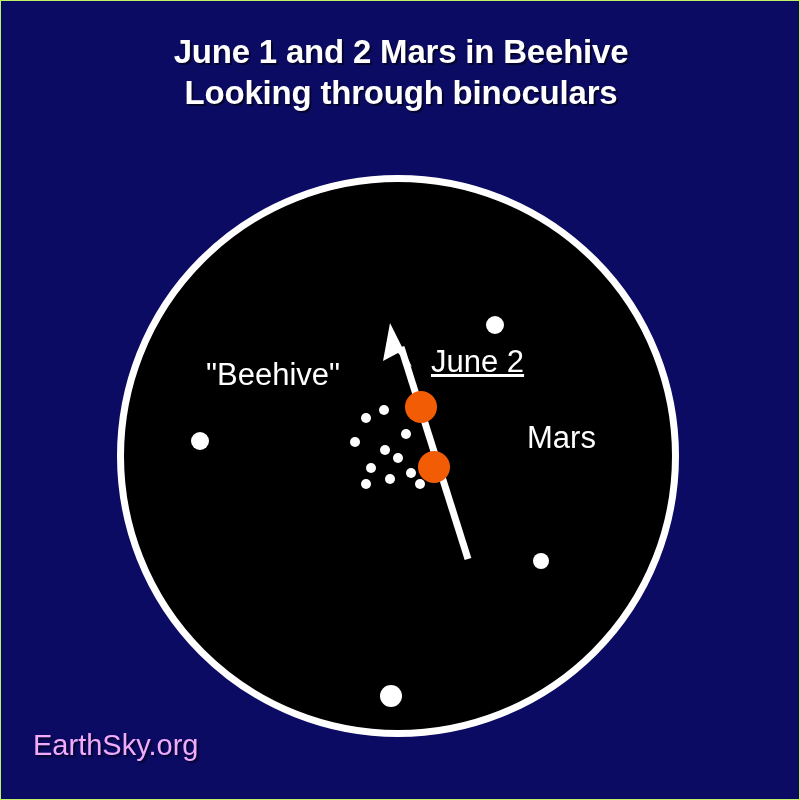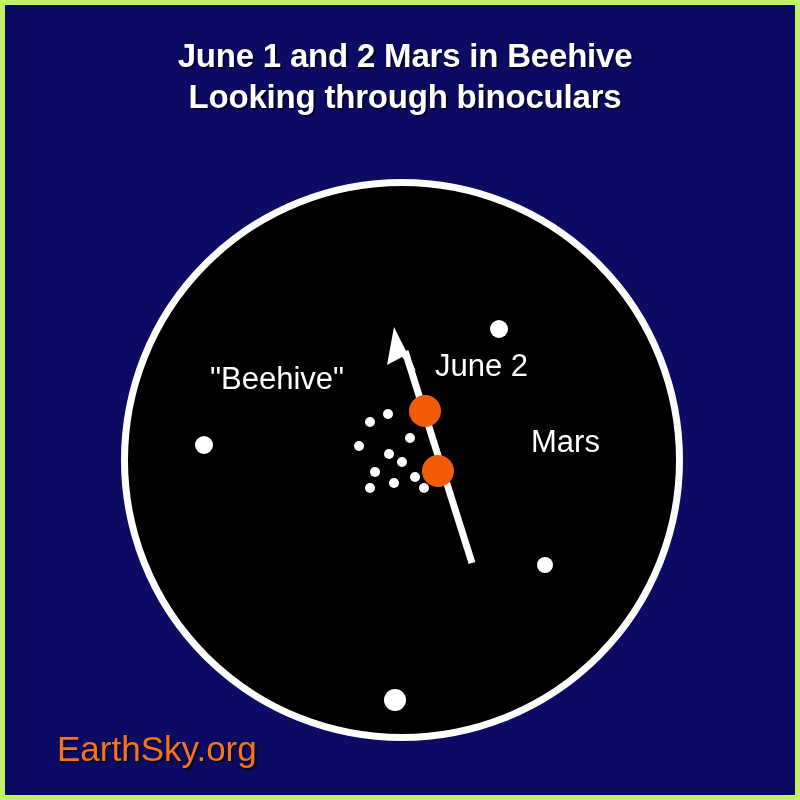--- a/index.html
+++ b/index.html
@@ -6,21 +6,21 @@
     margin: 0;
     padding: 0;
     background: #000000;
   }
   #stage {
     position: relative;
     width: 800px;
     height: 800px;
     background: #0b0b64;
     box-sizing: border-box;
-    border: 5px solid #bef264;
+    border: 1px solid #bef264;
     overflow: hidden;
     font-family: "Liberation Sans", sans-serif;
   }
 
   
   #title-block {
     position: absolute;
     left: 0;
     top: 30px;
     width: 800px;
@@ -100,28 +100,27 @@
     width: 800px;
     height: 800px;
     pointer-events: none;
   }
 
   
   #watermark {
     position: absolute;
     left: 32px;
     top: 728px;
-    color: #f97316;
+    color: #f0abfc;
     font-family: "Liberation Sans", sans-serif;
     font-weight: normal;
-    font-size: 35px;
+    font-size: 29px;
     line-height: 32px;
     text-shadow: 2px 2px 2px rgba(0,0,0,0.6);
     white-space: nowrap;
-    margin-left: 20px;
   }
 </style>
 </head>
 <body>
 
 <div id="stage">
 
   <div id="title-block">
     <span class="title-line">June 1 and 2 Mars in Beehive</span>
     <span class="title-line">Looking through binoculars</span>
@@ -152,18 +151,18 @@
 
   <svg id="path-svg" viewBox="0 0 800 800">
     <line x1="467" y1="558" x2="400" y2="346" stroke="#ffffff" stroke-width="7" stroke-linecap="butt"></line>
     <polygon points="389,322 382,360 397,352 411,366" fill="#ffffff"></polygon>
   </svg>
 
   <div class="mars-dot" style="left:404px; top:390px; width:32px; height:32px;"></div>
   <div class="mars-dot" style="left:417px; top:450px; width:32px; height:32px;"></div>
 
   <span class="field-label" style="left:205px; top:358px;">"Beehive"</span>
-  <span class="field-label" style="left:430px; top:345px;">June 2</span>
+  <span class="field-label" style="left:430px; top:345px;text-decoration:underline;">June 2</span>
   <span class="field-label" style="left:526px; top:385px;margin-top:36px;">Mars</span>
 
   <div id="watermark">EarthSky.org</div>
 
 </div>
 
 </body></html>

